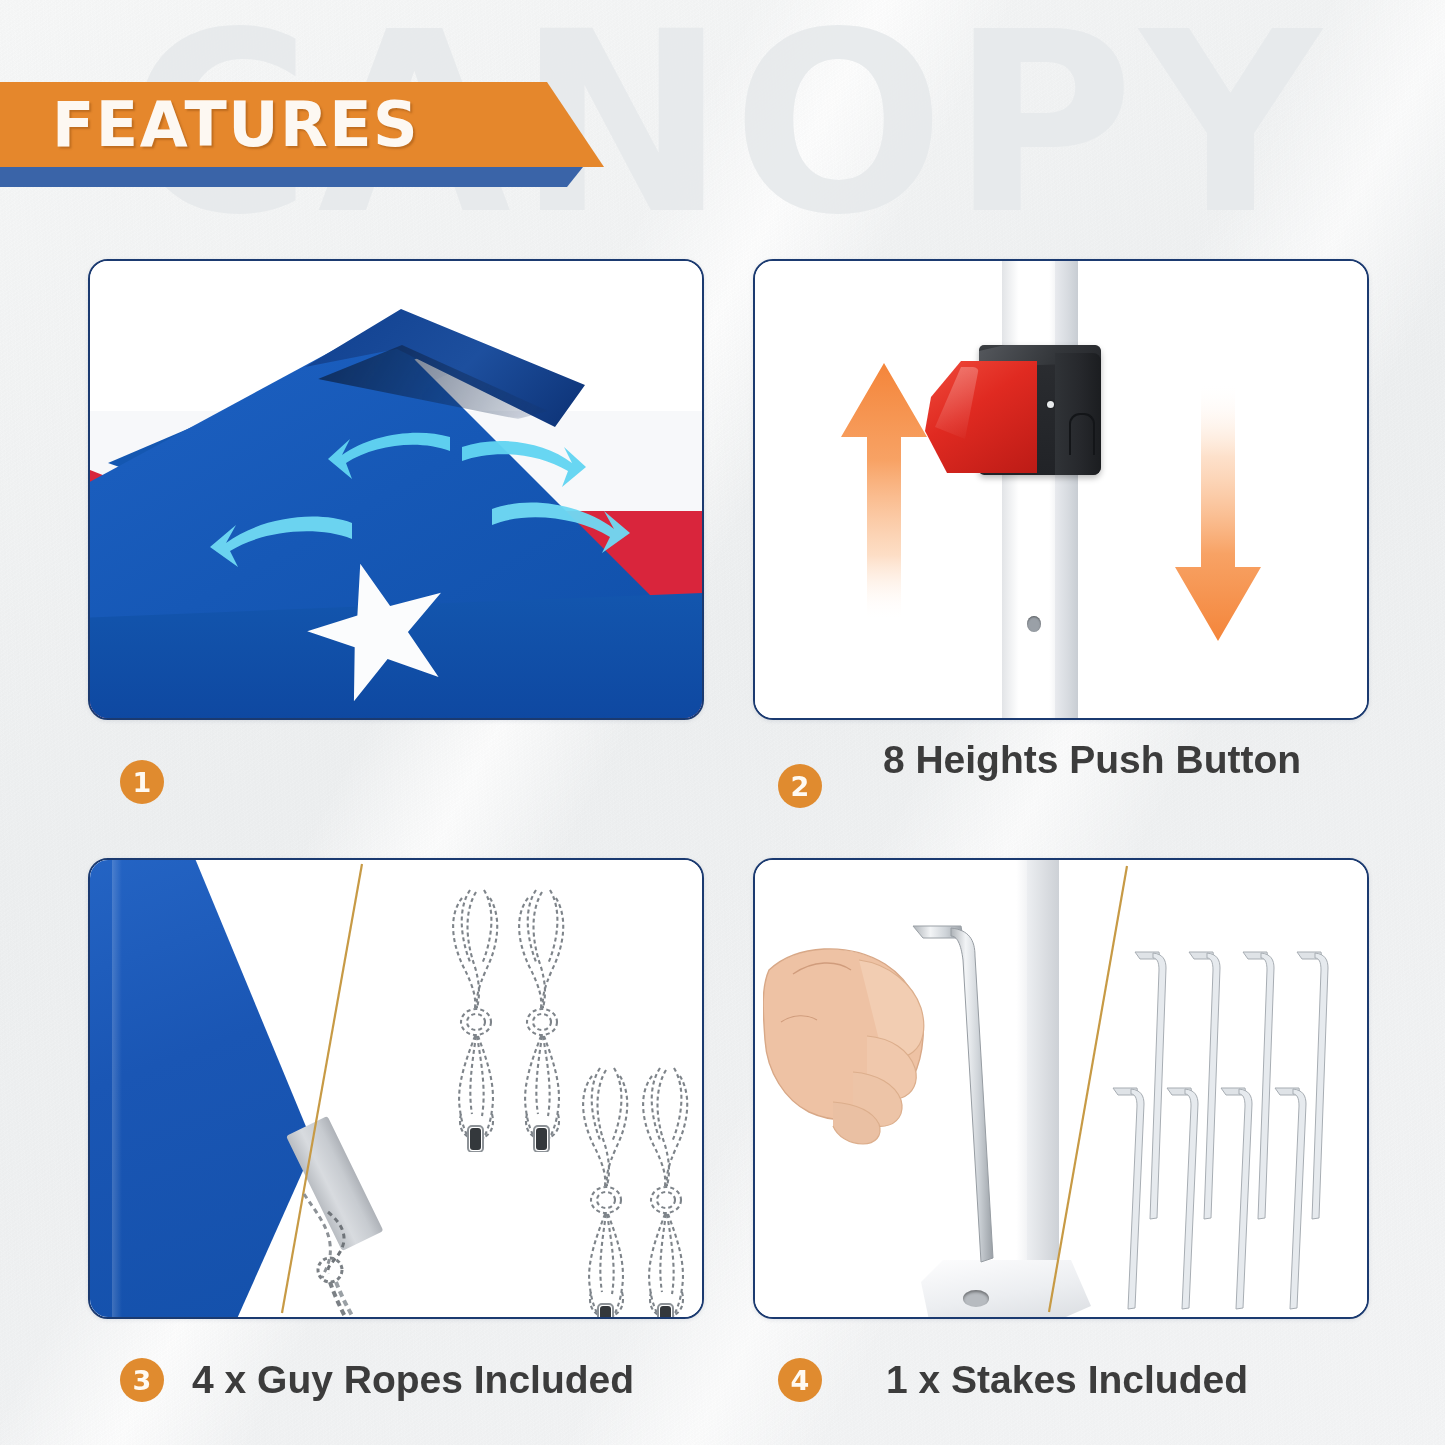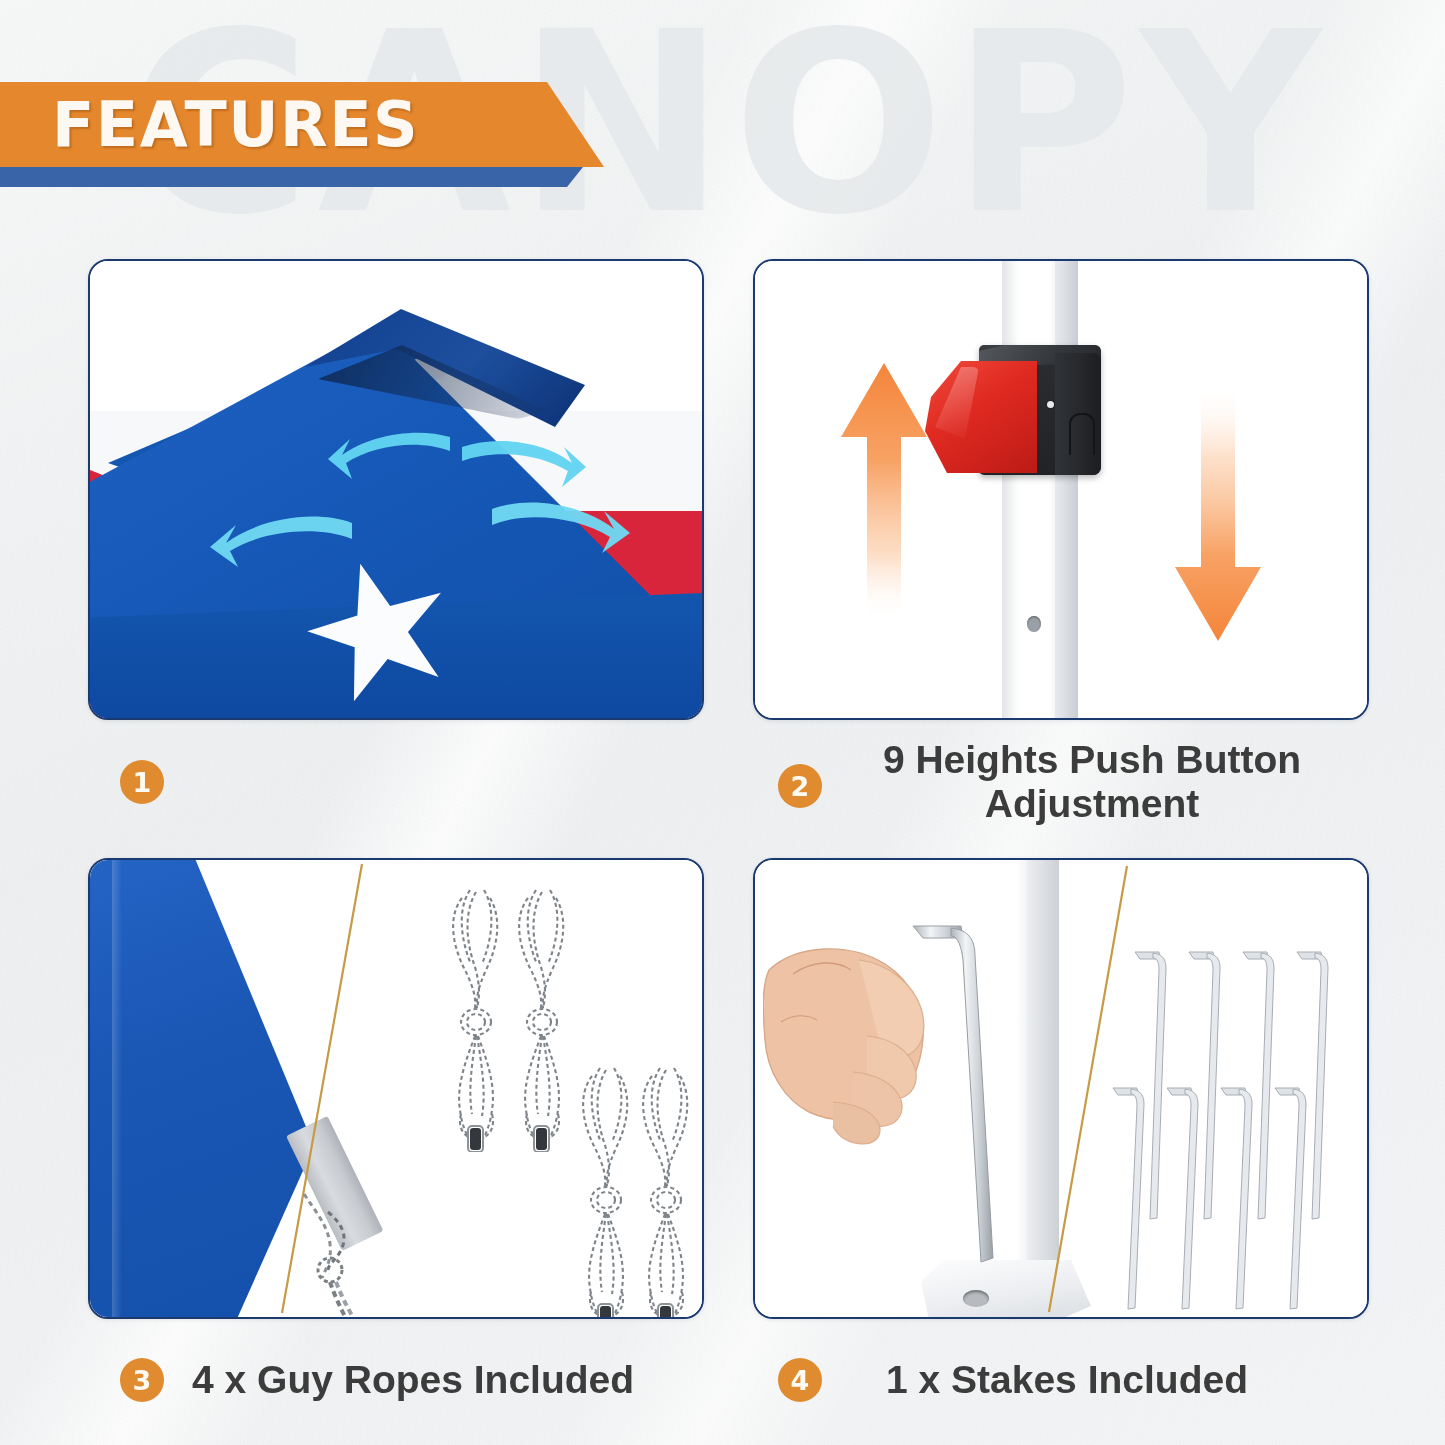--- a/index.html
+++ b/index.html
@@ -349,22 +349,21 @@
         </defs>
         <path d="M45 268 L88 194 L62 194 L62 12 L28 12 L28 194 L2 194 Z" fill="url(#gDown)"></path>
       </svg>
     </div>
   </div>
 </div>
 
 <div class="caption" id="caption-2">
   <div class="badge">2</div>
   <div class="cap-text">
-    <div>9 Heights Push Button</div>
-    <div>Adjustment</div>
+    <div>8 Heights Push Button</div>
   </div>
 </div>
 
 <div class="panel" id="panel-3">
   <div class="p3-stage">
     <div class="p3-canvas">
       <div class="p3-canvas-seam"></div>
     </div>
     <div class="p3-strap"></div>
 

